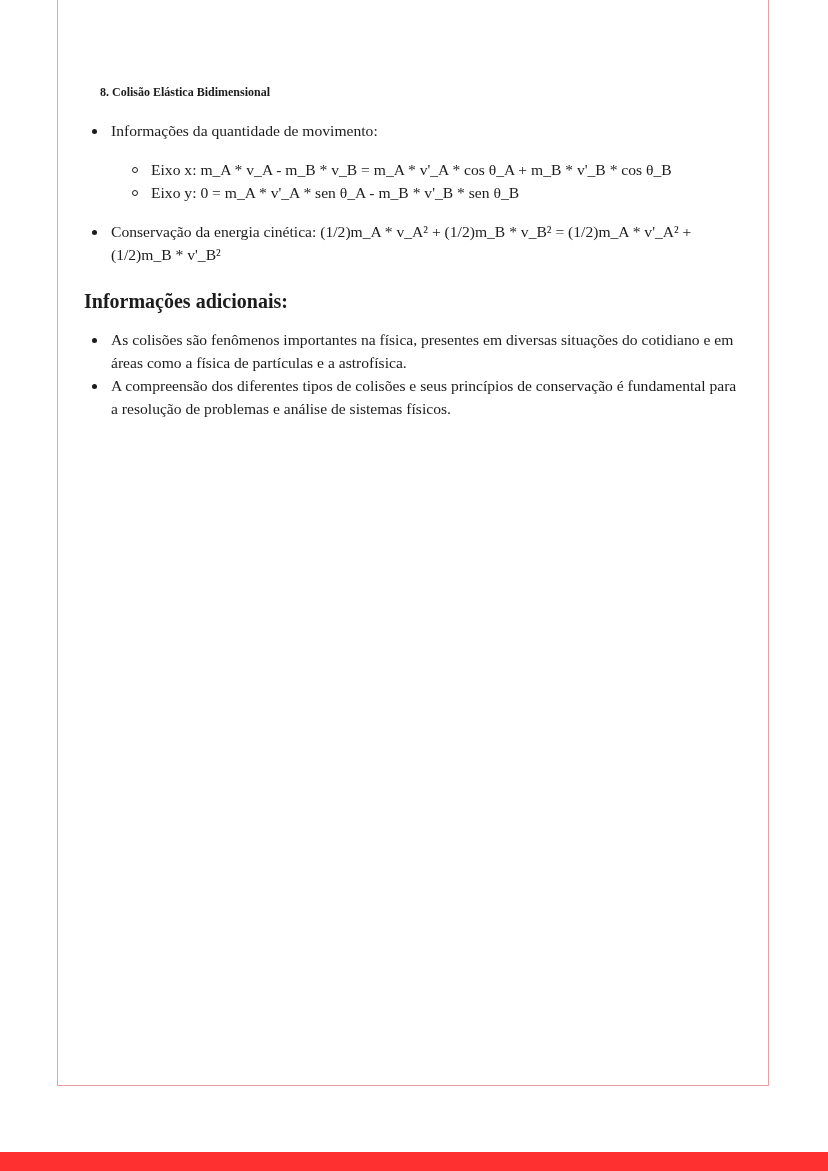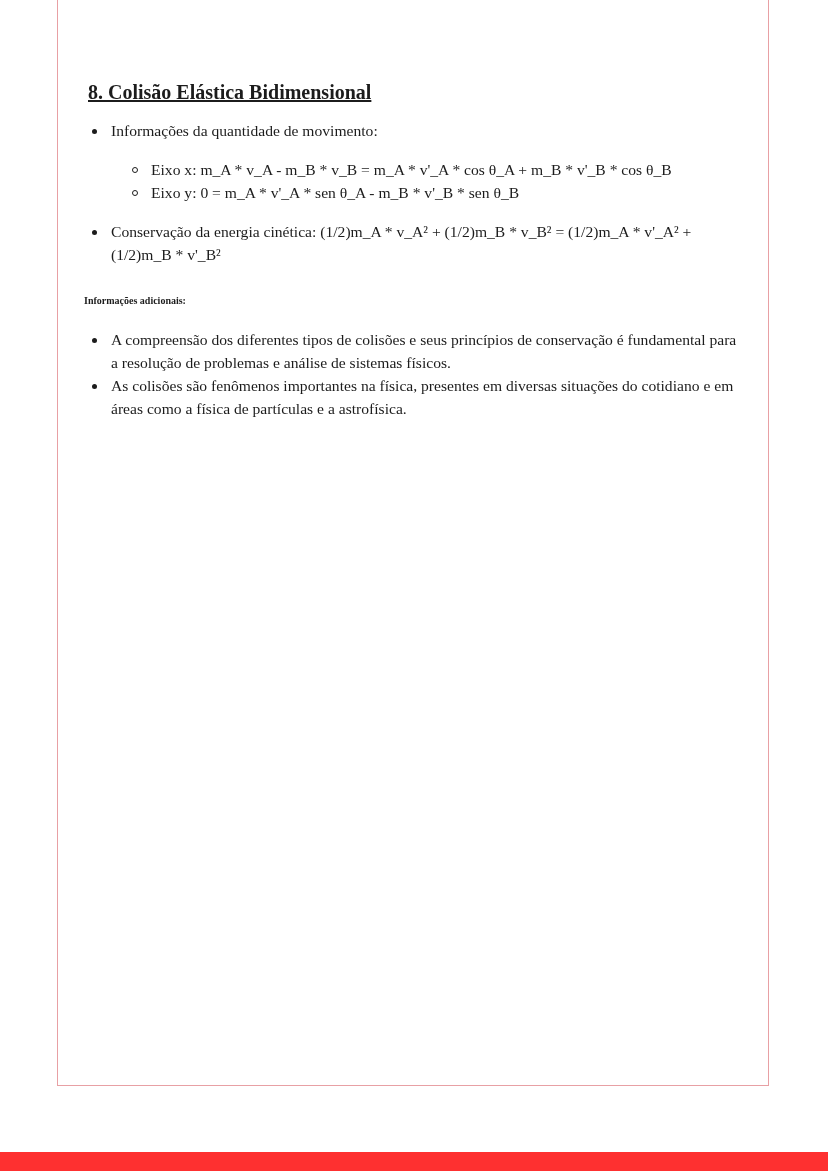--- a/index.html
+++ b/index.html
@@ -28,25 +28,24 @@
   }
   .content {
     position: absolute;
     left: 84px;
     top: 80px;
     width: 660px;
     font-size: 15.6px;
     line-height: 23px;
   }
   h2 {
-    font-size: 20px;
+    font-size: 12px;
     font-weight: bold;
-    margin: 0 0 15px 4px;
+    margin: 0 0 15px 16px;
     line-height: 24px;
-    text-decoration: underline;
   }
   ul.main {
     list-style: none;
     margin: 0;
     padding: 0;
   }
   ul.main > li {
     position: relative;
     padding-left: 27px;
   }
@@ -77,21 +76,21 @@
     width: 4px;
     height: 4px;
     border-radius: 50%;
     border: 1.2px solid #1c1c1c;
     background: transparent;
   }
   .section-gap {
     height: 23px;
   }
   h3 {
-    font-size: 10px;
+    font-size: 20px;
     font-weight: bold;
     margin: 0 0 15px 0;
     line-height: 24px;
   }
   .red-bar {
     position: absolute;
     left: 0;
     top: 1152px;
     width: 828px;
     height: 19px;
@@ -117,18 +116,18 @@
     <li>
       <span>Conservação da energia cinética: (1/2)m_A * v_A² + (1/2)m_B * v_B² = (1/2)m_A * v'_A² + (1/2)m_B * v'_B²</span>
     </li>
   </ul>
 
   <div class="section-gap"></div>
 
   <h3>Informações adicionais:</h3>
 
   <ul class="main">
+    <li><span>As colisões são fenômenos importantes na física, presentes em diversas situações do cotidiano e em áreas como a física de partículas e a astrofísica.</span></li>
     <li><span>A compreensão dos diferentes tipos de colisões e seus princípios de conservação é fundamental para a resolução de problemas e análise de sistemas físicos.</span></li>
-    <li><span>As colisões são fenômenos importantes na física, presentes em diversas situações do cotidiano e em áreas como a física de partículas e a astrofísica.</span></li>
   </ul>
 </div>
 
 <div class="red-bar"></div>
 
 </body></html>

